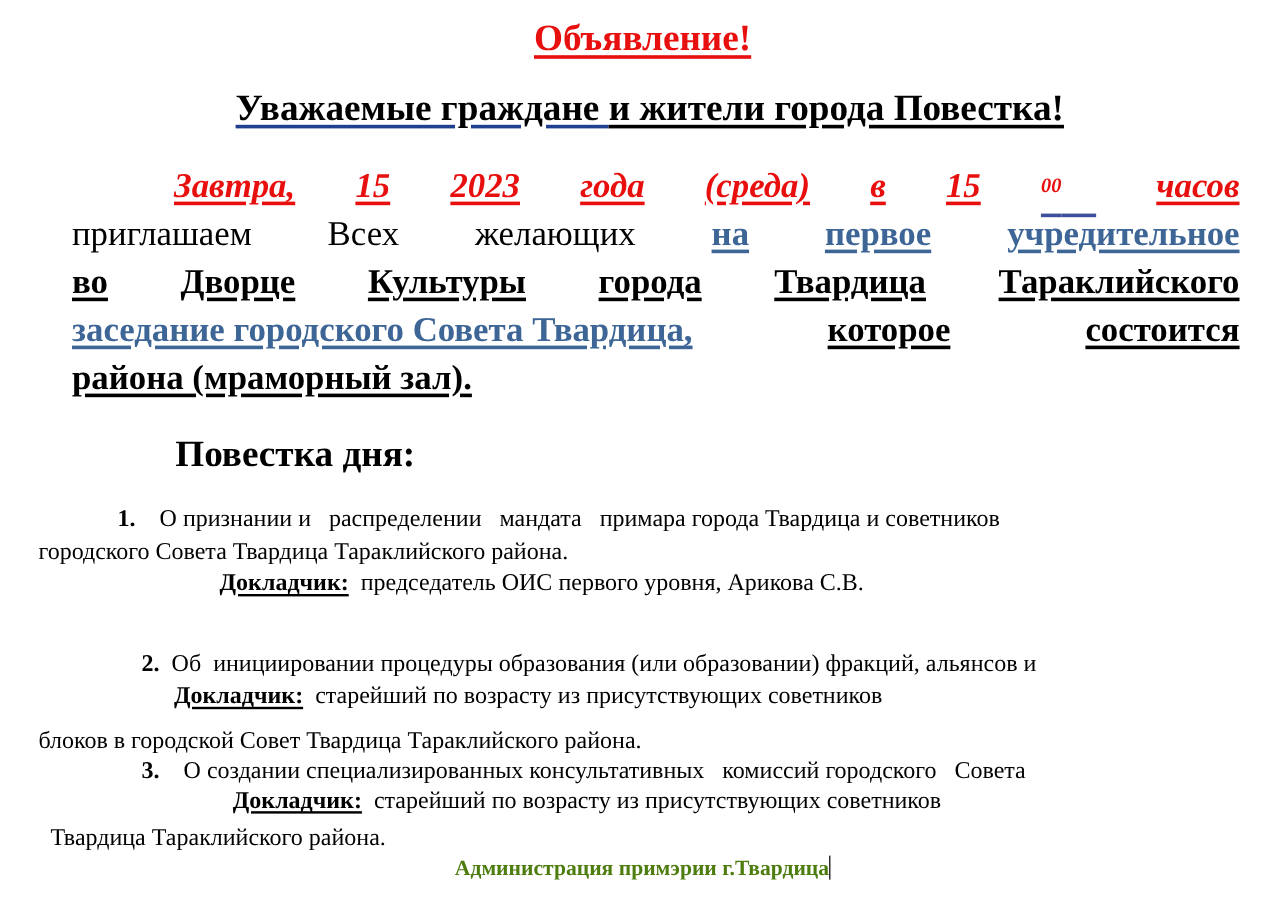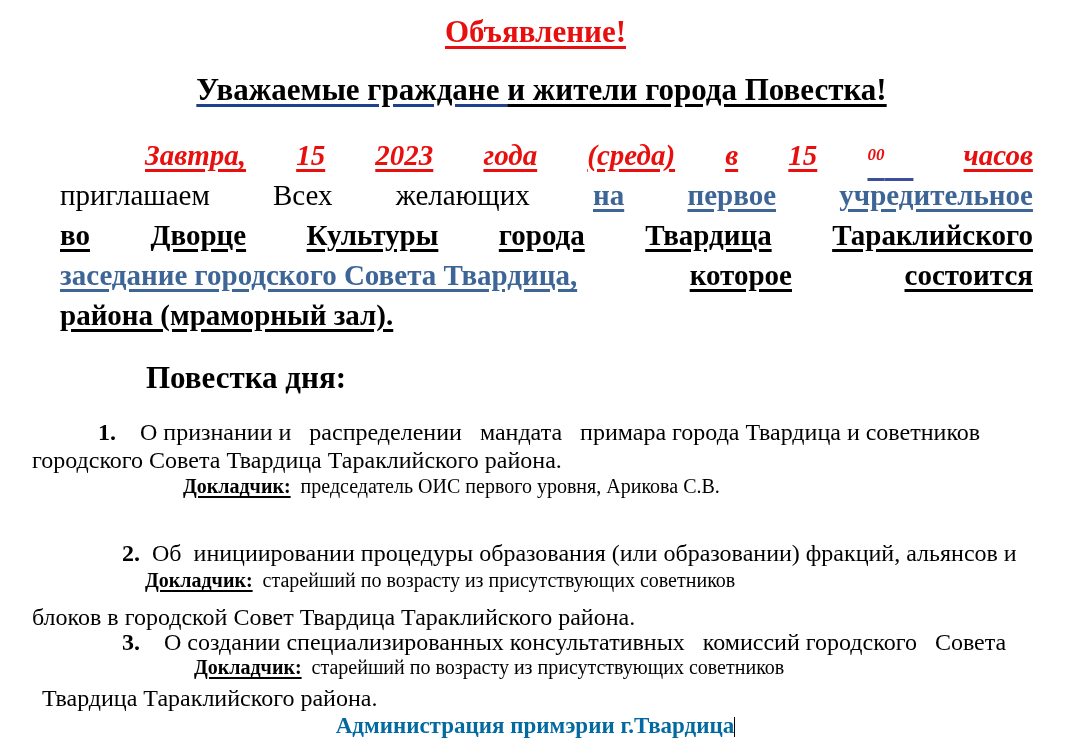--- a/index.html
+++ b/index.html
@@ -15,25 +15,25 @@
     .para { left: 60px; width: 973px; top: 135px; font-size: 29px; line-height: 40px; text-align: justify; }
     .line { display: flex; justify-content: space-between; white-space: nowrap; height: 40px; }
     .line.last { justify-content: flex-start; }
     .red { color: #e8100f; font-weight: bold; text-decoration: underline; text-decoration-thickness: 3px; text-underline-offset: 4px; }
     .blue { color: #3d6596; font-weight: bold; text-decoration: underline; text-decoration-thickness: 3px; text-underline-offset: 4px; }
     .blk { color: #000; font-weight: bold; text-decoration: underline; text-decoration-thickness: 3px; text-underline-offset: 4px; }
     .plain { color: #000; }
     .sup { font-size: 17px; vertical-align: 14px; color: #e8100f; font-weight: bold; }
     .supwrap { text-decoration: underline; text-decoration-color: #3d4f9a; text-decoration-thickness: 3px; text-underline-offset: 4px; }
     .agenda-h { left: 146px; top: 360px; font-size: 31px; font-weight: bold; }
-    .item { font-size: 24px; line-height: 28px; }
+    .item { font-size: 20px; line-height: 28px; }
     .item .num { font-weight: bold; }
     .rep { font-size: 20px; }
     .rep .lbl { font-weight: bold; text-decoration: underline; text-underline-offset: 3px; }
-    .footer { left: 0; width: 1071px; top: 713px; text-align: center; font-size: 23px; font-weight: bold; color: #0369a1; }
+    .footer { left: 0; width: 1071px; top: 713px; text-align: center; font-size: 18px; font-weight: bold; color: #4d7c0f; }
     .caret { display: inline-block; width: 1px; height: 20px; background: #000; vertical-align: -4px; }
   </style>
 </head>
 <body>
 
 <div class="abs title">
   <span>Объявление!</span>
 </div>
 
 <div class="abs greet">

